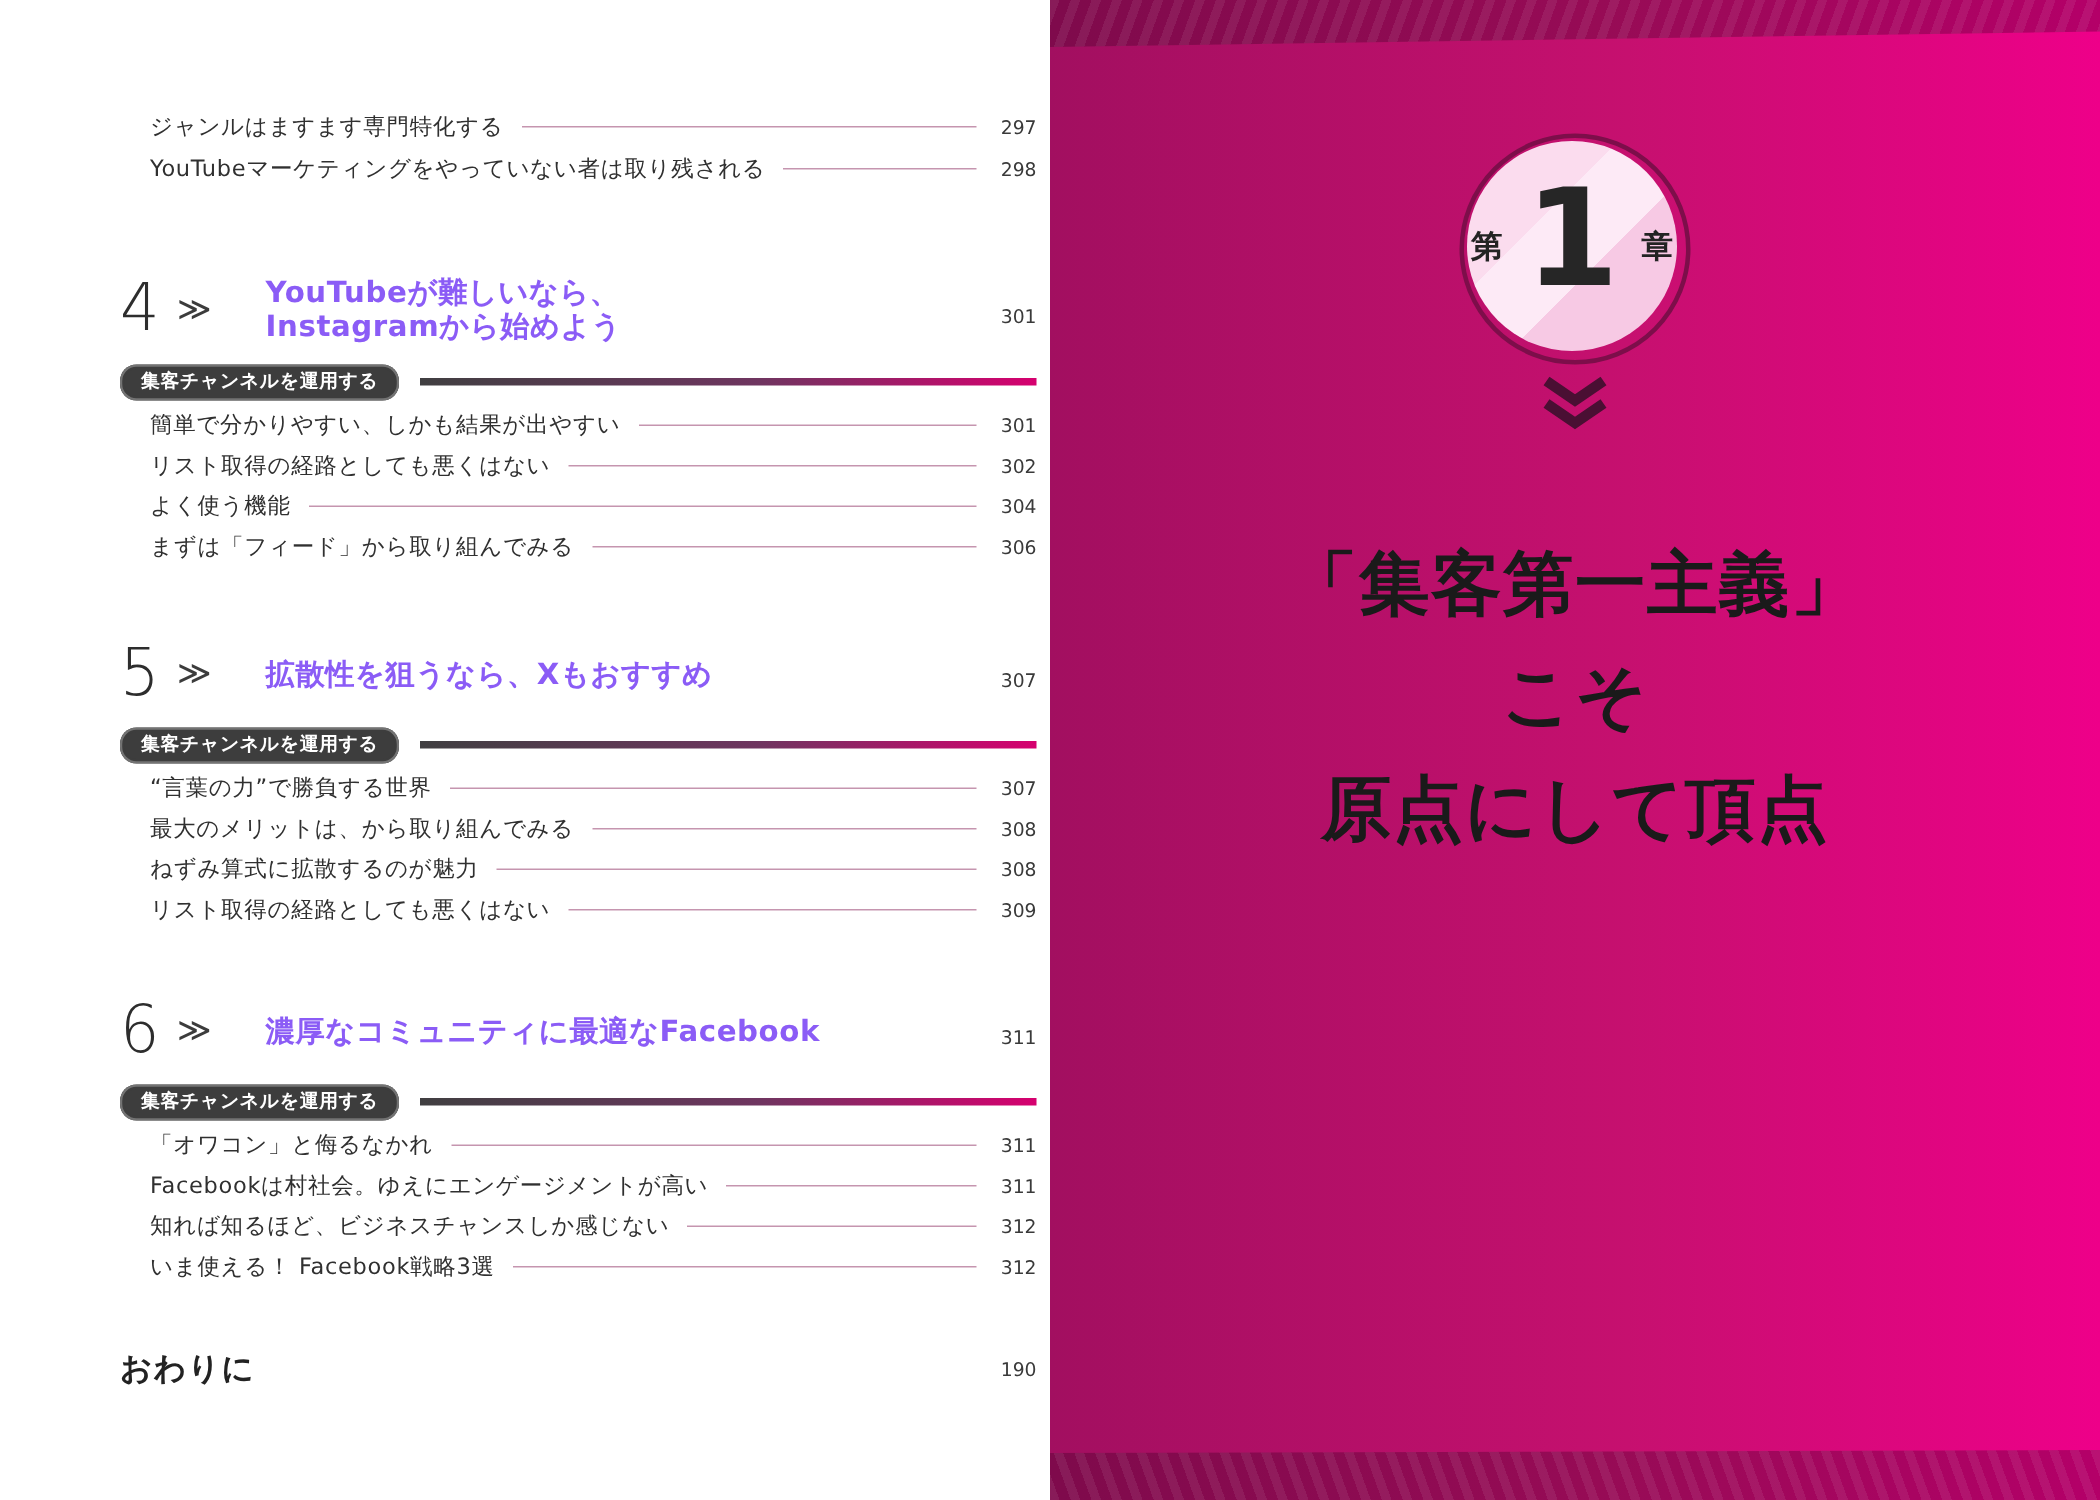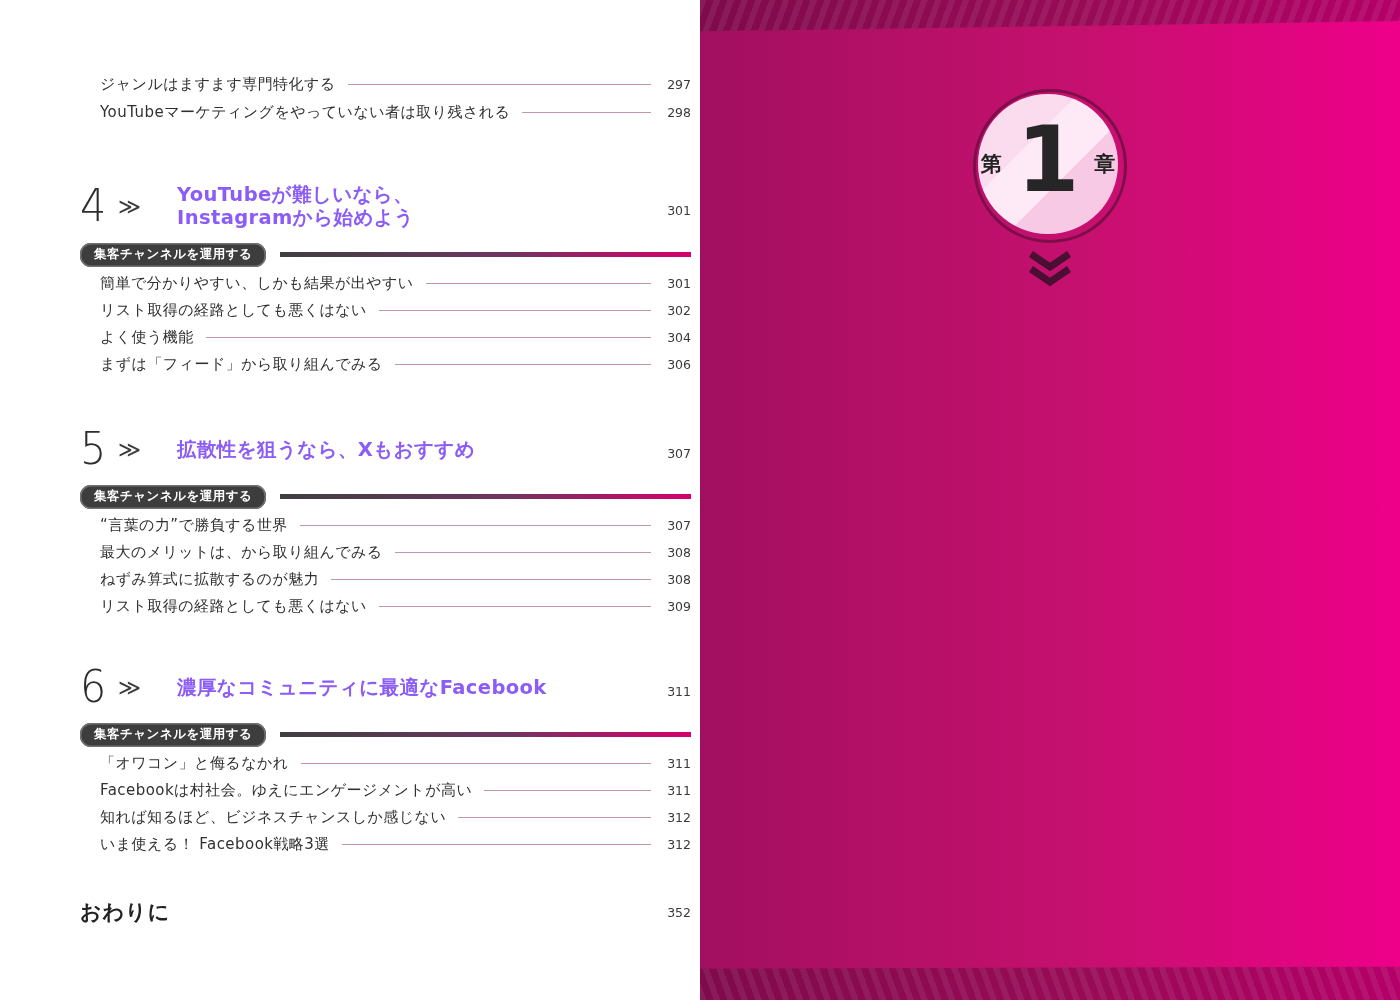--- a/index.html
+++ b/index.html
@@ -181,21 +181,21 @@
       <div class="row">
         <span class="row-label">いま使える！ Facebook戦略3選</span>
         <span class="leader"></span>
         <span class="row-page">312</span>
       </div>
     </div>
   </div>
 
   <div class="owari">
     <span class="owari-label">おわりに</span>
-    <span class="owari-page">352</span>
+    <span class="owari-page">190</span>
   </div>
 </div>
 
 <div class="right-page">
   <div class="band band-top"></div>
   <div class="band band-bottom"></div>
 
   <div class="chapter-ring"></div>
   <div class="chapter-circle">
     <span class="kanji">第</span>
@@ -203,13 +203,18 @@
     <span class="kanji">章</span>
   </div>
 
   <div class="down-chevron">
     <svg width="46" height="36" viewBox="0 0 46 36">
       <polyline points="4,3 23,16 42,3" fill="none" stroke="#4a0f33" stroke-width="7"></polyline>
       <polyline points="4,18 23,31 42,18" fill="none" stroke="#4a0f33" stroke-width="7"></polyline>
     </svg>
   </div>
 
+  <div class="chapter-title">
+    <span class="c-line">「集客第一主義」</span>
+    <span class="c-line">こそ</span>
+    <span class="c-line">原点にして頂点</span>
+  </div>
 </div>
 
 </body></html>

